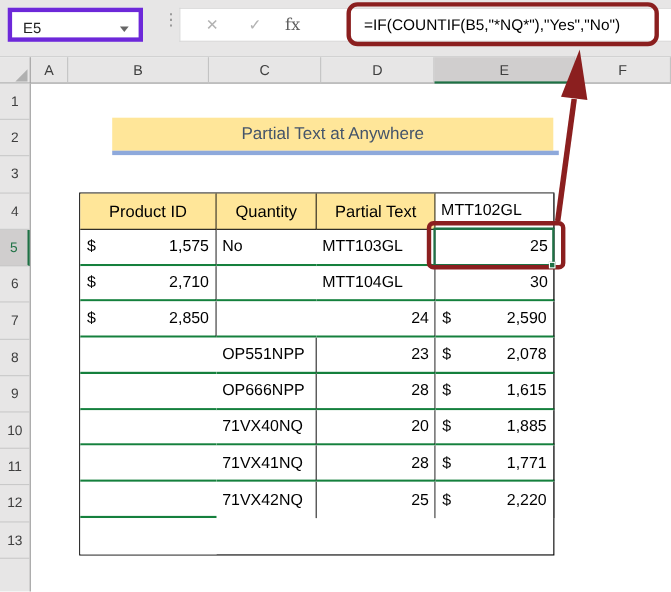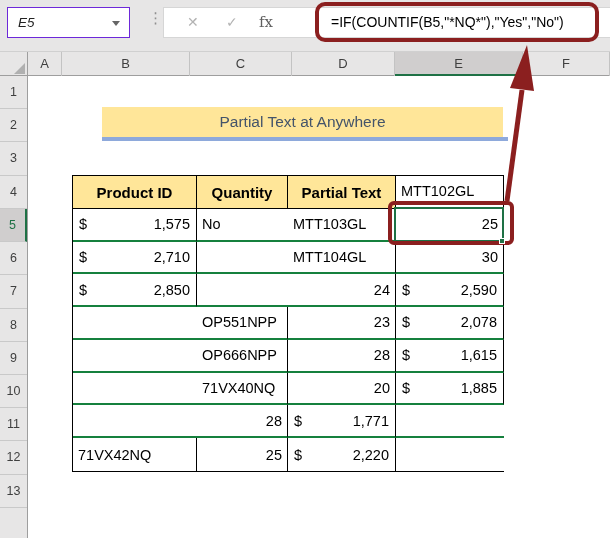--- a/index.html
+++ b/index.html
@@ -5,22 +5,22 @@
   * { margin:0; padding:0; box-sizing:border-box; }
   html,body { background:#fff; }
   .app {
     position:relative; width:610px; height:538px; overflow:hidden;
     background:#fff; font-family:"Liberation Sans", sans-serif; color:#000;
   }
   
   .fbar { position:absolute; left:0; top:0; width:610px; height:52px;
           background:#E7E6E6; border-bottom:1px solid #D0D0D0; }
   .name-box { position:absolute; left:7px; top:7px; width:123px; height:31px;
-          background:#fff; border:1px solid #6d28d9; font-size:13.5px; color:#222;
-          line-height:29px; padding-left:10px;font-style:italic; }
+          background:#fff; border:4px solid #6d28d9; font-size:13.5px; color:#222;
+          line-height:29px; padding-left:10px; }
   .nb-arrow { position:absolute; right:9px; top:13px; width:0; height:0;
           border-left:4.5px solid transparent; border-right:4.5px solid transparent;
           border-top:5px solid #666; }
   .dots { position:absolute; left:148px; top:9px; font-size:15px; color:#8f8f8f; }
   .fx-strip { position:absolute; left:163px; top:7px; width:447px; height:31px;
           background:#fff; border:1px solid #D6D6D6; border-right:none; }
   .icon-x   { position:absolute; left:23px; top:0; line-height:29px; font-size:14px; color:#B3B3B3; }
   .icon-chk { position:absolute; left:62px; top:0; line-height:29px; font-size:14px; color:#B3B3B3; }
   .icon-fx  { position:absolute; left:95px; top:0; line-height:29px; font-size:15px;
               font-family:"DejaVu Serif", serif; color:#5f5f5f; }
@@ -53,21 +53,21 @@
   
   .banner { position:absolute; left:102px; top:107px; width:401px; height:30px;
           background:#FFE699; text-align:center; line-height:30px;
           font-size:15.5px; font-weight:normal; color:#44546A; }
   .banner-line { position:absolute; left:102px; top:137px; width:406px; height:4px;
           background:#8EA9DB; }
   
   .tbl { position:absolute; left:72px; top:175px; width:432px;
           display:grid; grid-template-columns:124px 91px 108px 108px;
           grid-auto-rows:32.78px; border:1.5px solid #000; background:#fff; }
-  .tbl .h { background:#FFE699; font-weight:bold; font-size:15px;
+  .tbl .h { background:#FFE699; font-weight:normal; font-size:15px;
           display:flex; align-items:center; justify-content:center;
           height:33px; border-right:1px solid #000; border-bottom:1px solid #000; }
   .tbl .h:nth-child(4) { border-right:none; }
   .tbl .d { font-size:14.5px; display:flex; align-items:center;
           border-right:1px solid #000; border-bottom:2px solid #15803d;
           padding:0 5px; background:#fff; }
   .tbl .d.last { border-right:none; }
   .tbl .d.num { justify-content:flex-end; }
   .tbl .d.acc { justify-content:space-between; padding:0 6px; }
   .tbl .d.norb { border-bottom:none; }
@@ -186,20 +186,21 @@
     <div class="d last"></div>
 
     <div class="d">71VX40NQ</div>
     <div class="d num">20</div>
     <div class="d acc">
         <span>$</span>
         <span>1,885</span>
       </div>
     <div class="d last"></div>
 
+    <div class="d">71VX41NQ</div>
     <div class="d num">28</div>
     <div class="d acc">
         <span>$</span>
         <span>1,771</span>
       </div>
     <div class="d last"></div>
 
     <div class="d norb">71VX42NQ</div>
     <div class="d num norb">25</div>
     <div class="d acc norb">

